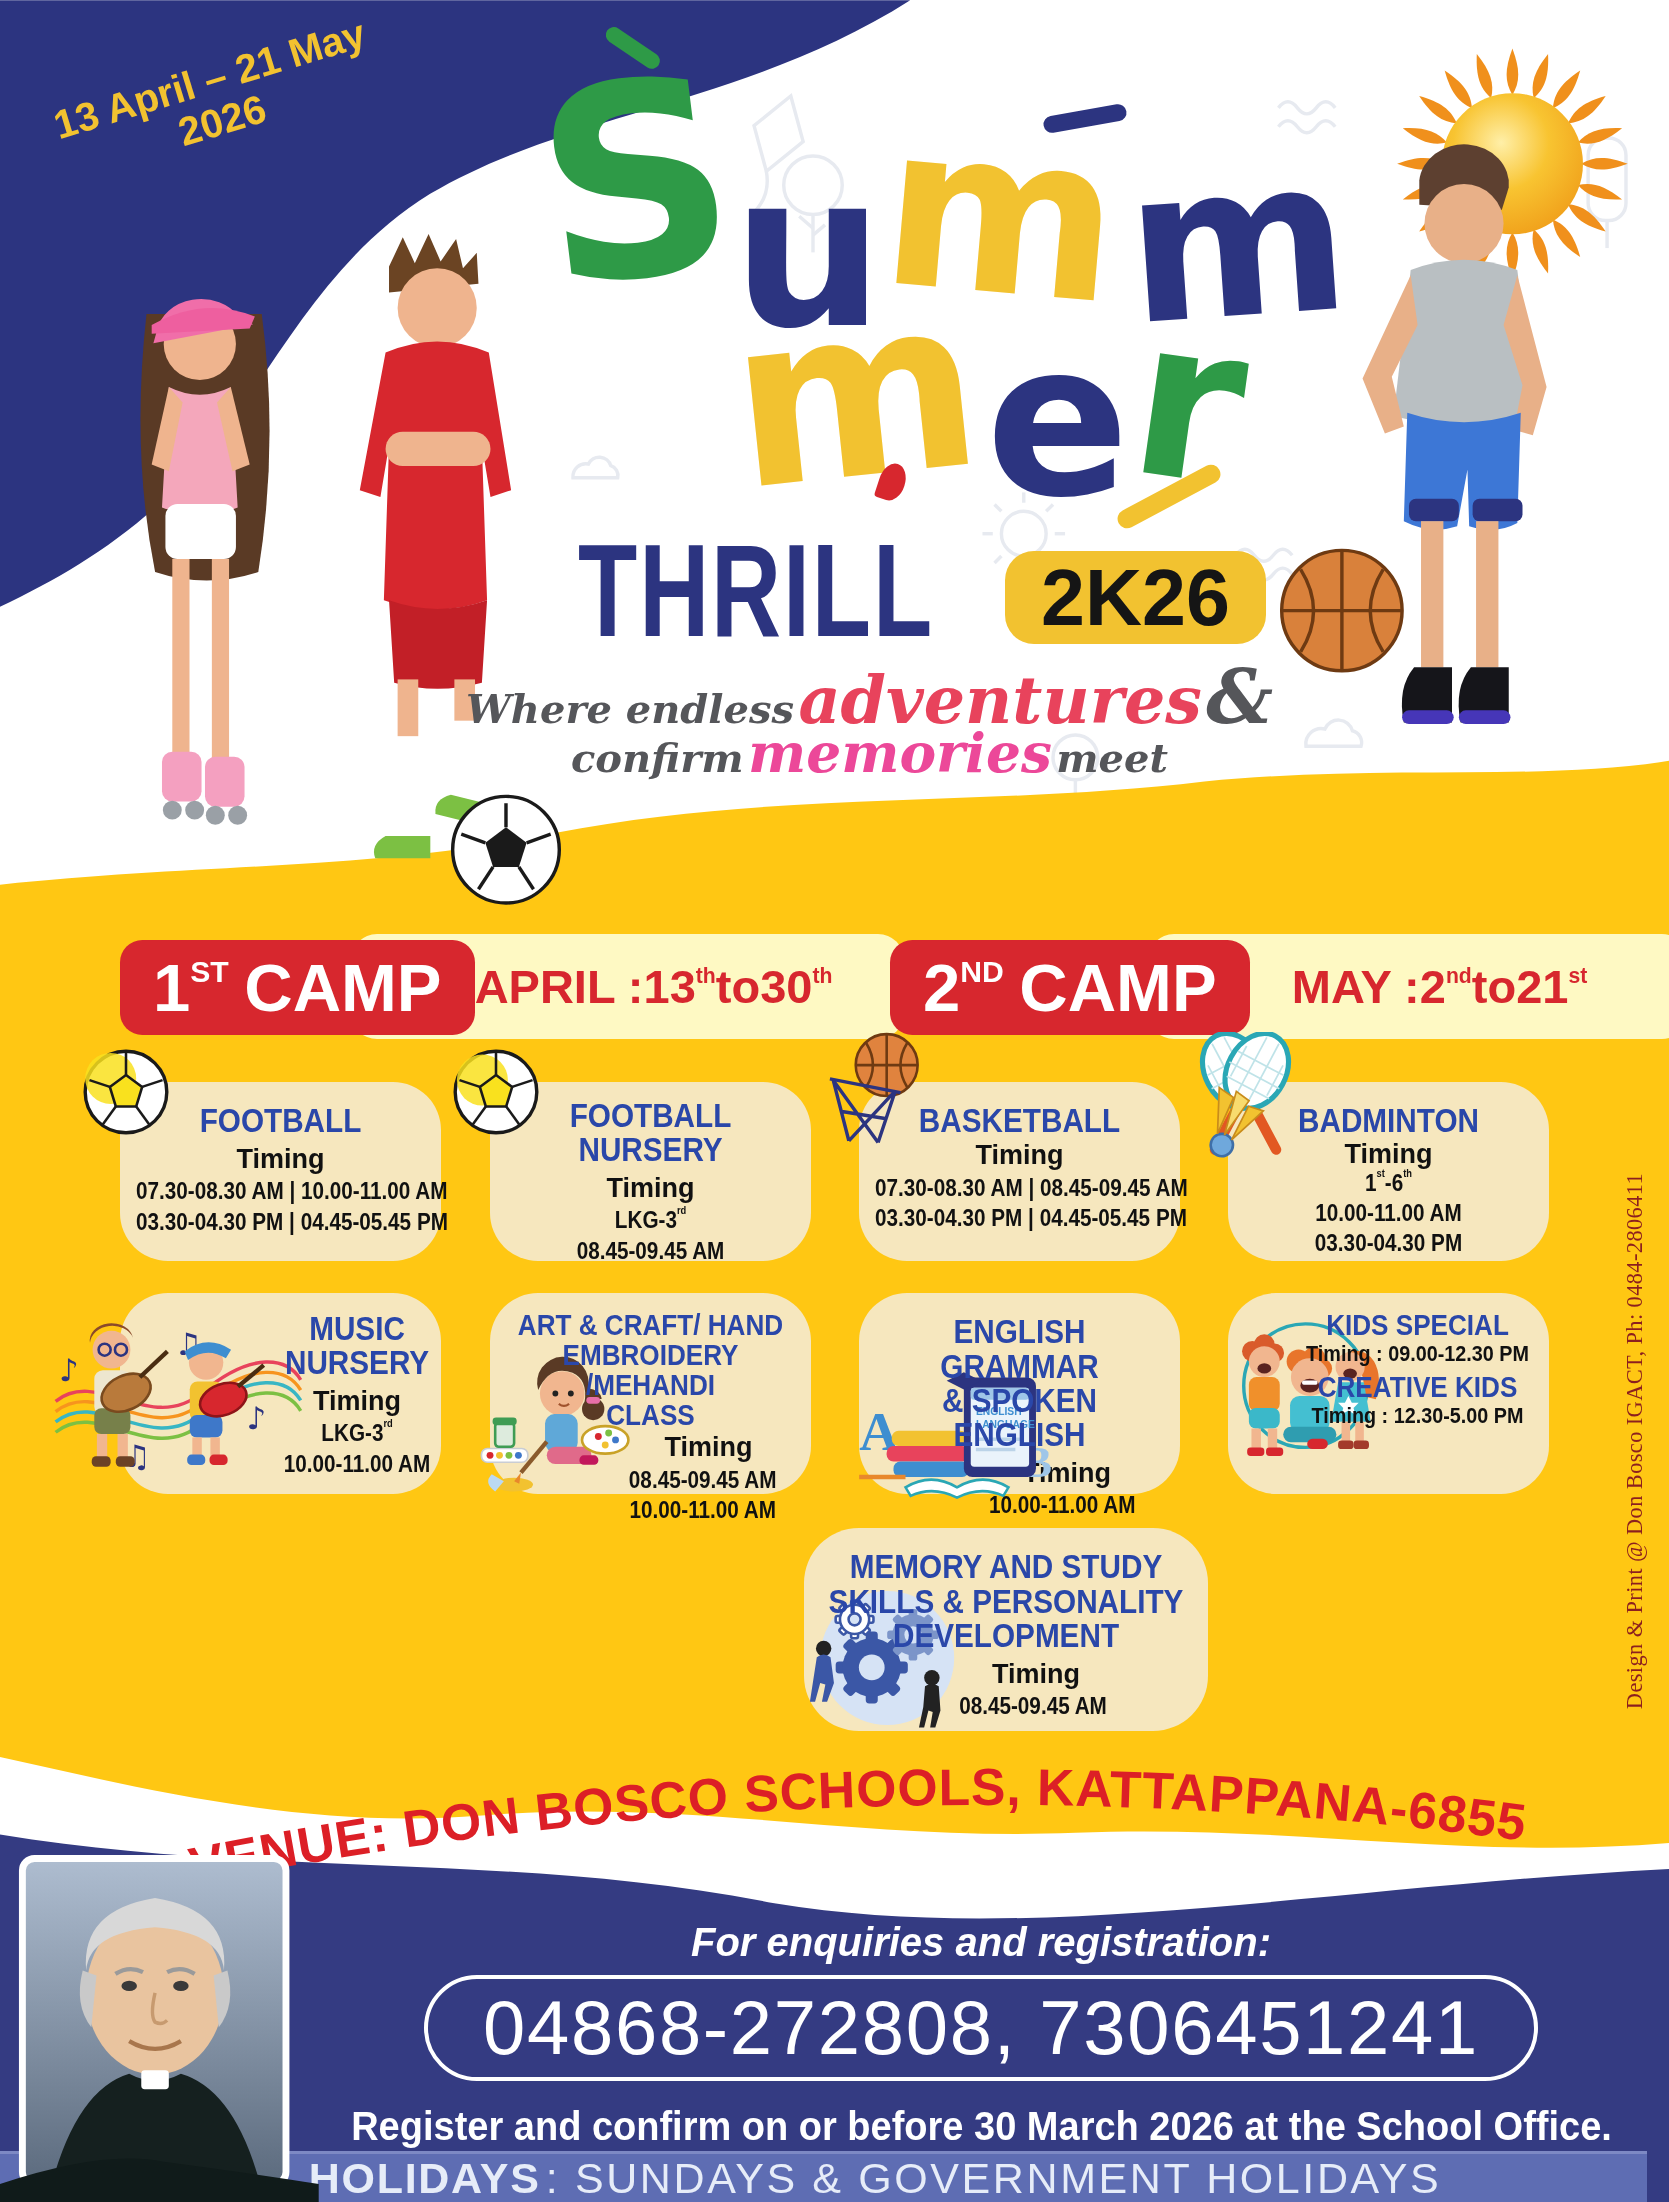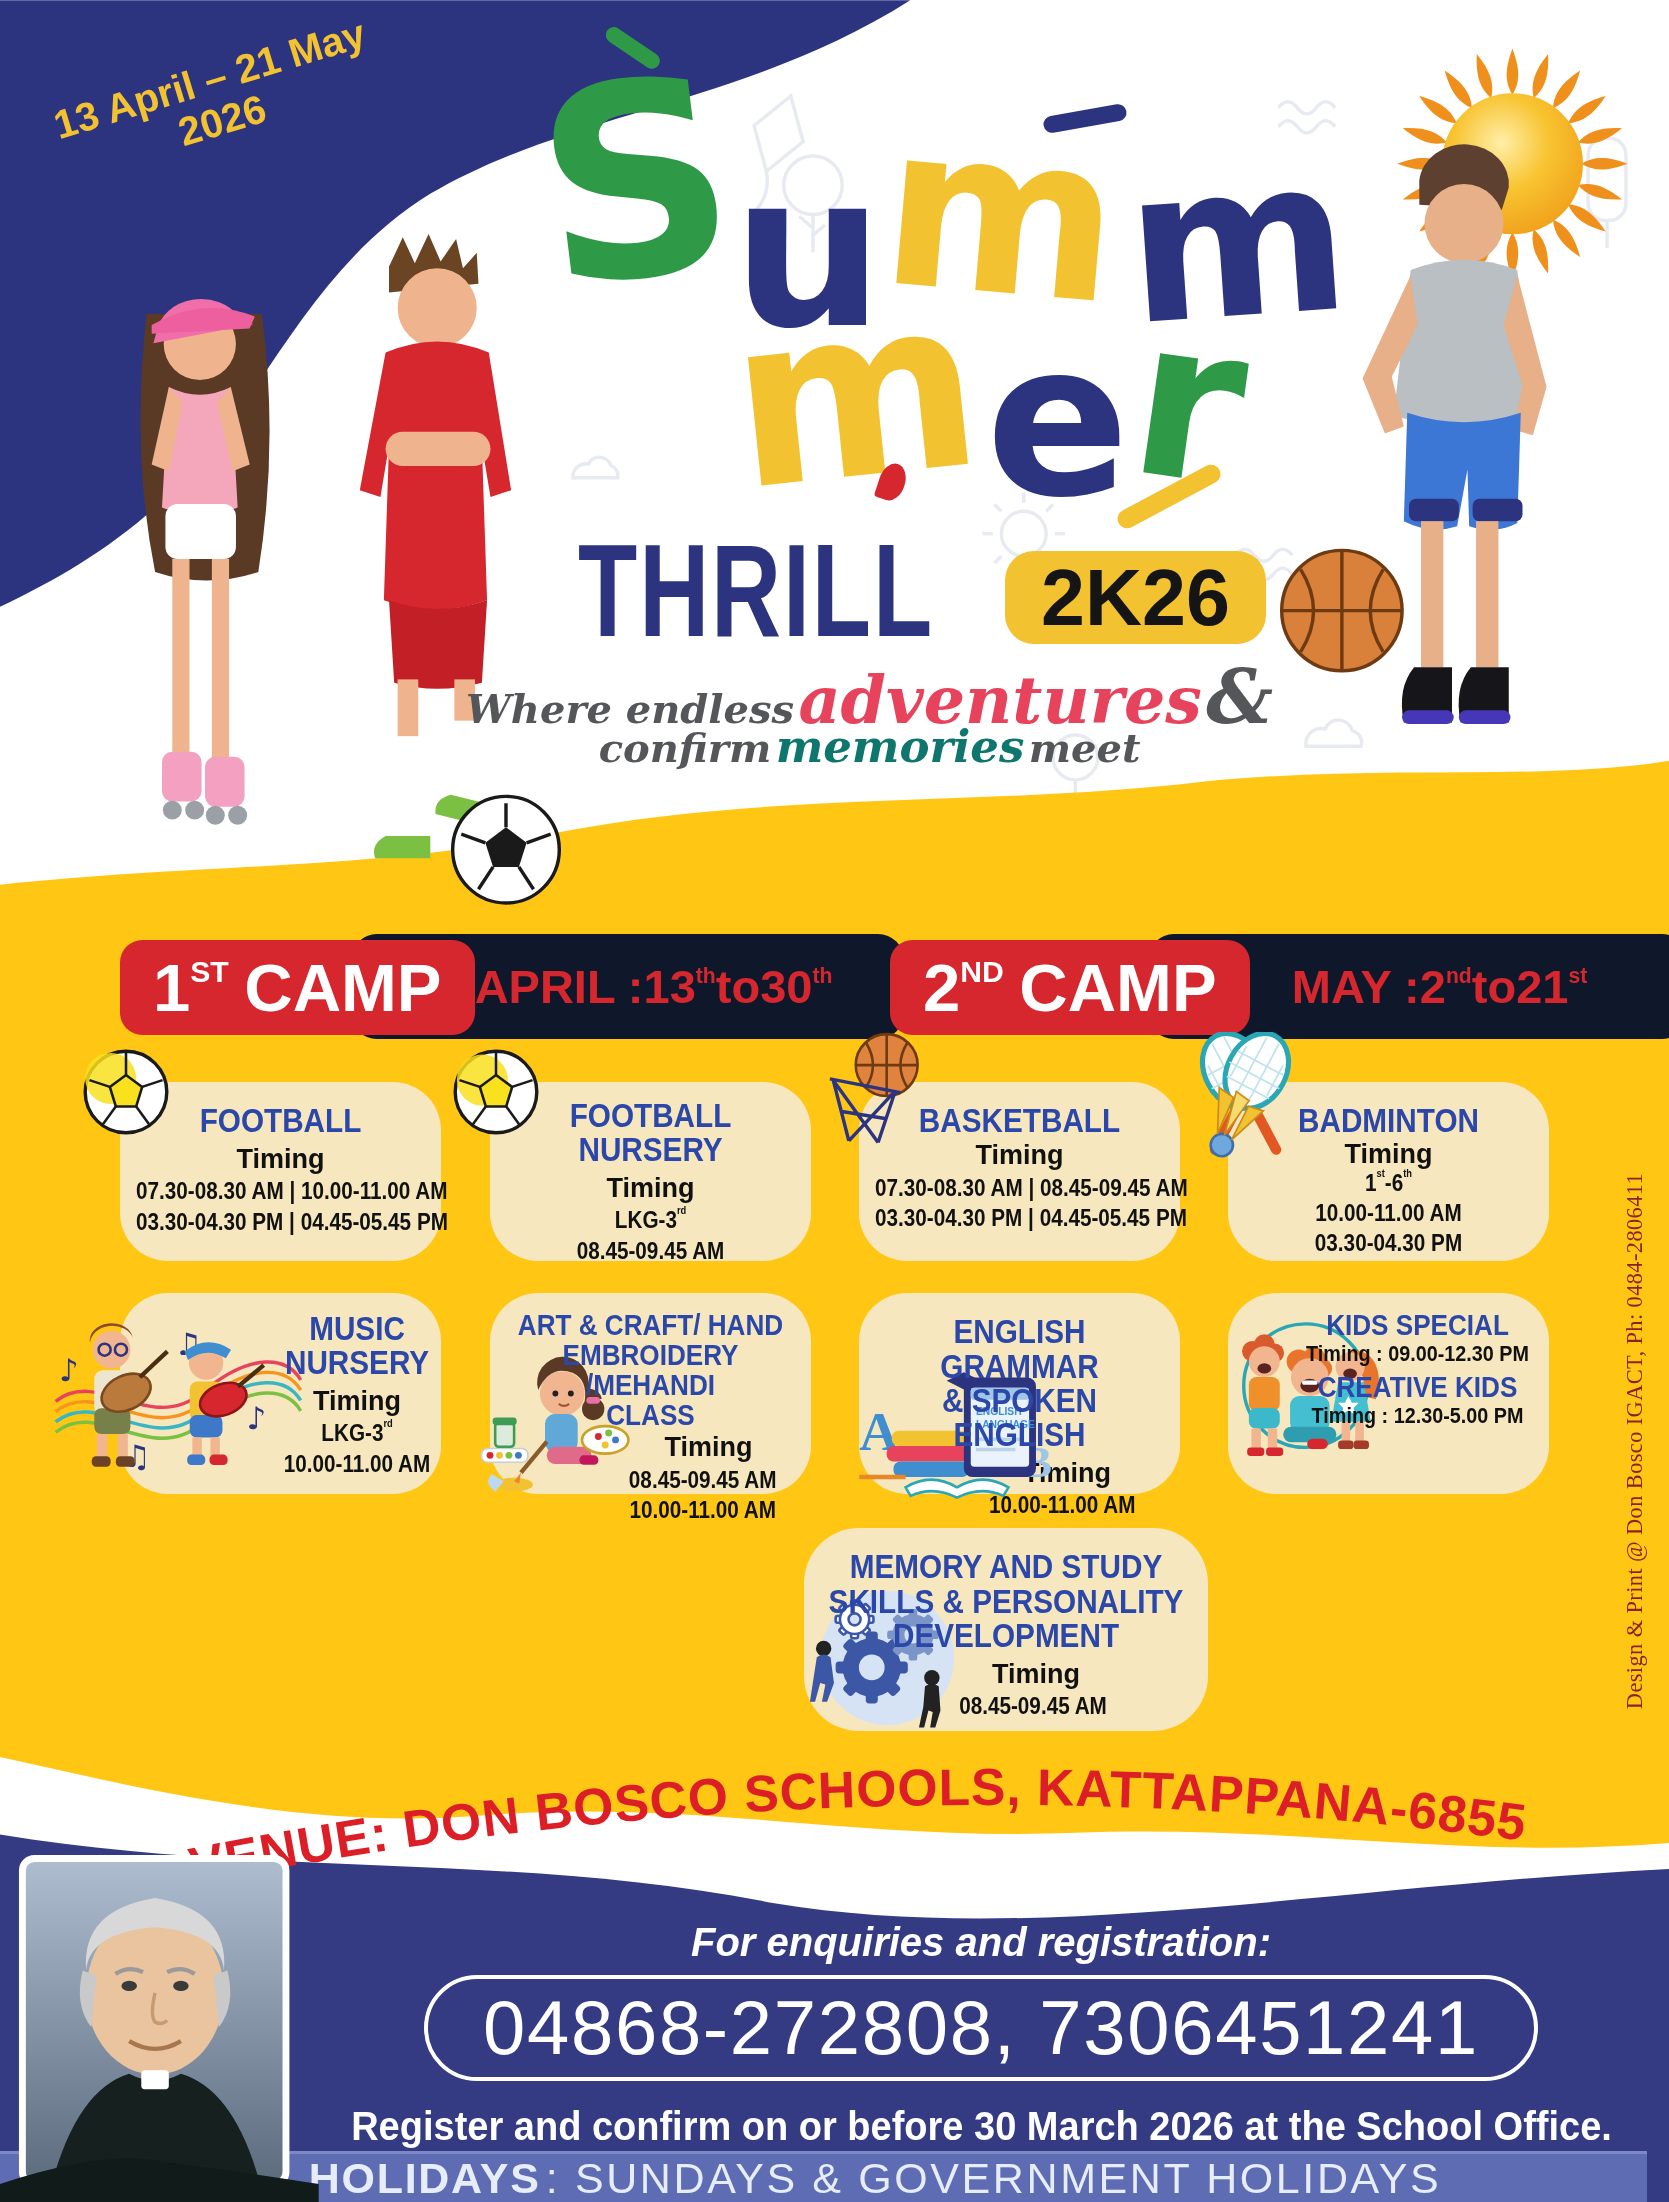--- a/index.html
+++ b/index.html
@@ -35,25 +35,25 @@
   .thrill{position:absolute;left:578px;top:525px;font-size:131px;font-weight:bold;color:#2C3480;
           transform:scaleX(.74);transform-origin:left top;letter-spacing:2.6px;line-height:1;}
   .badge2k26{position:absolute;left:1005px;top:551px;background:#F2C230;border-radius:29px;
           color:#151515;font-weight:bold;font-size:79px;padding:6.9px 36px;line-height:1;}
 
   
   .tagline{position:absolute;left:465px;top:659px;width:809px;text-align:center;
            font-family:"DejaVu Serif",serif;font-style:italic;color:#55565A;line-height:1.04;}
   .tagline .g{font-size:40px;font-weight:bold;}
   .tag-red{font-size:65px;font-weight:bold;color:#E8435C;}
-  .tag-orange{font-size:45px;font-weight:bold;color:#0f766e;font-style:italic;}
+  .tag-orange{font-size:55px;font-weight:bold;color:#ec4899;font-style:italic;}
   .tag-amp{font-size:74px;font-weight:bold;}
 
   
-  .camp-dates{position:absolute;top:934px;height:105px;background:#0f172a;border-radius:26px;
+  .camp-dates{position:absolute;top:934px;height:105px;background:#fef9c3;border-radius:26px;
       color:#D7272E;font-weight:bold;font-size:47px;display:flex;align-items:center;justify-content:center;white-space:nowrap;}
   .camp-badge{position:absolute;top:940px;height:95px;background:#D7272E;color:#fff;border-radius:22.4px;
       font-weight:bold;font-size:67px;display:flex;align-items:center;padding:0 33px;white-space:nowrap;}
   .camp-badge .word{margin-left:15.5px;}
   sup.s1{font-size:45%;position:relative;top:-.5em;font-weight:bold;}
 
   
   .card{position:absolute;background:#F6E7BE;border-radius:48px;text-align:center;color:#111;}
   .card .ttl{color:#2A47A9;font-weight:bold;font-size:33px;line-height:1.04;white-space:pre-line;
              margin-top:22.4px;transform:scaleX(.9);}

